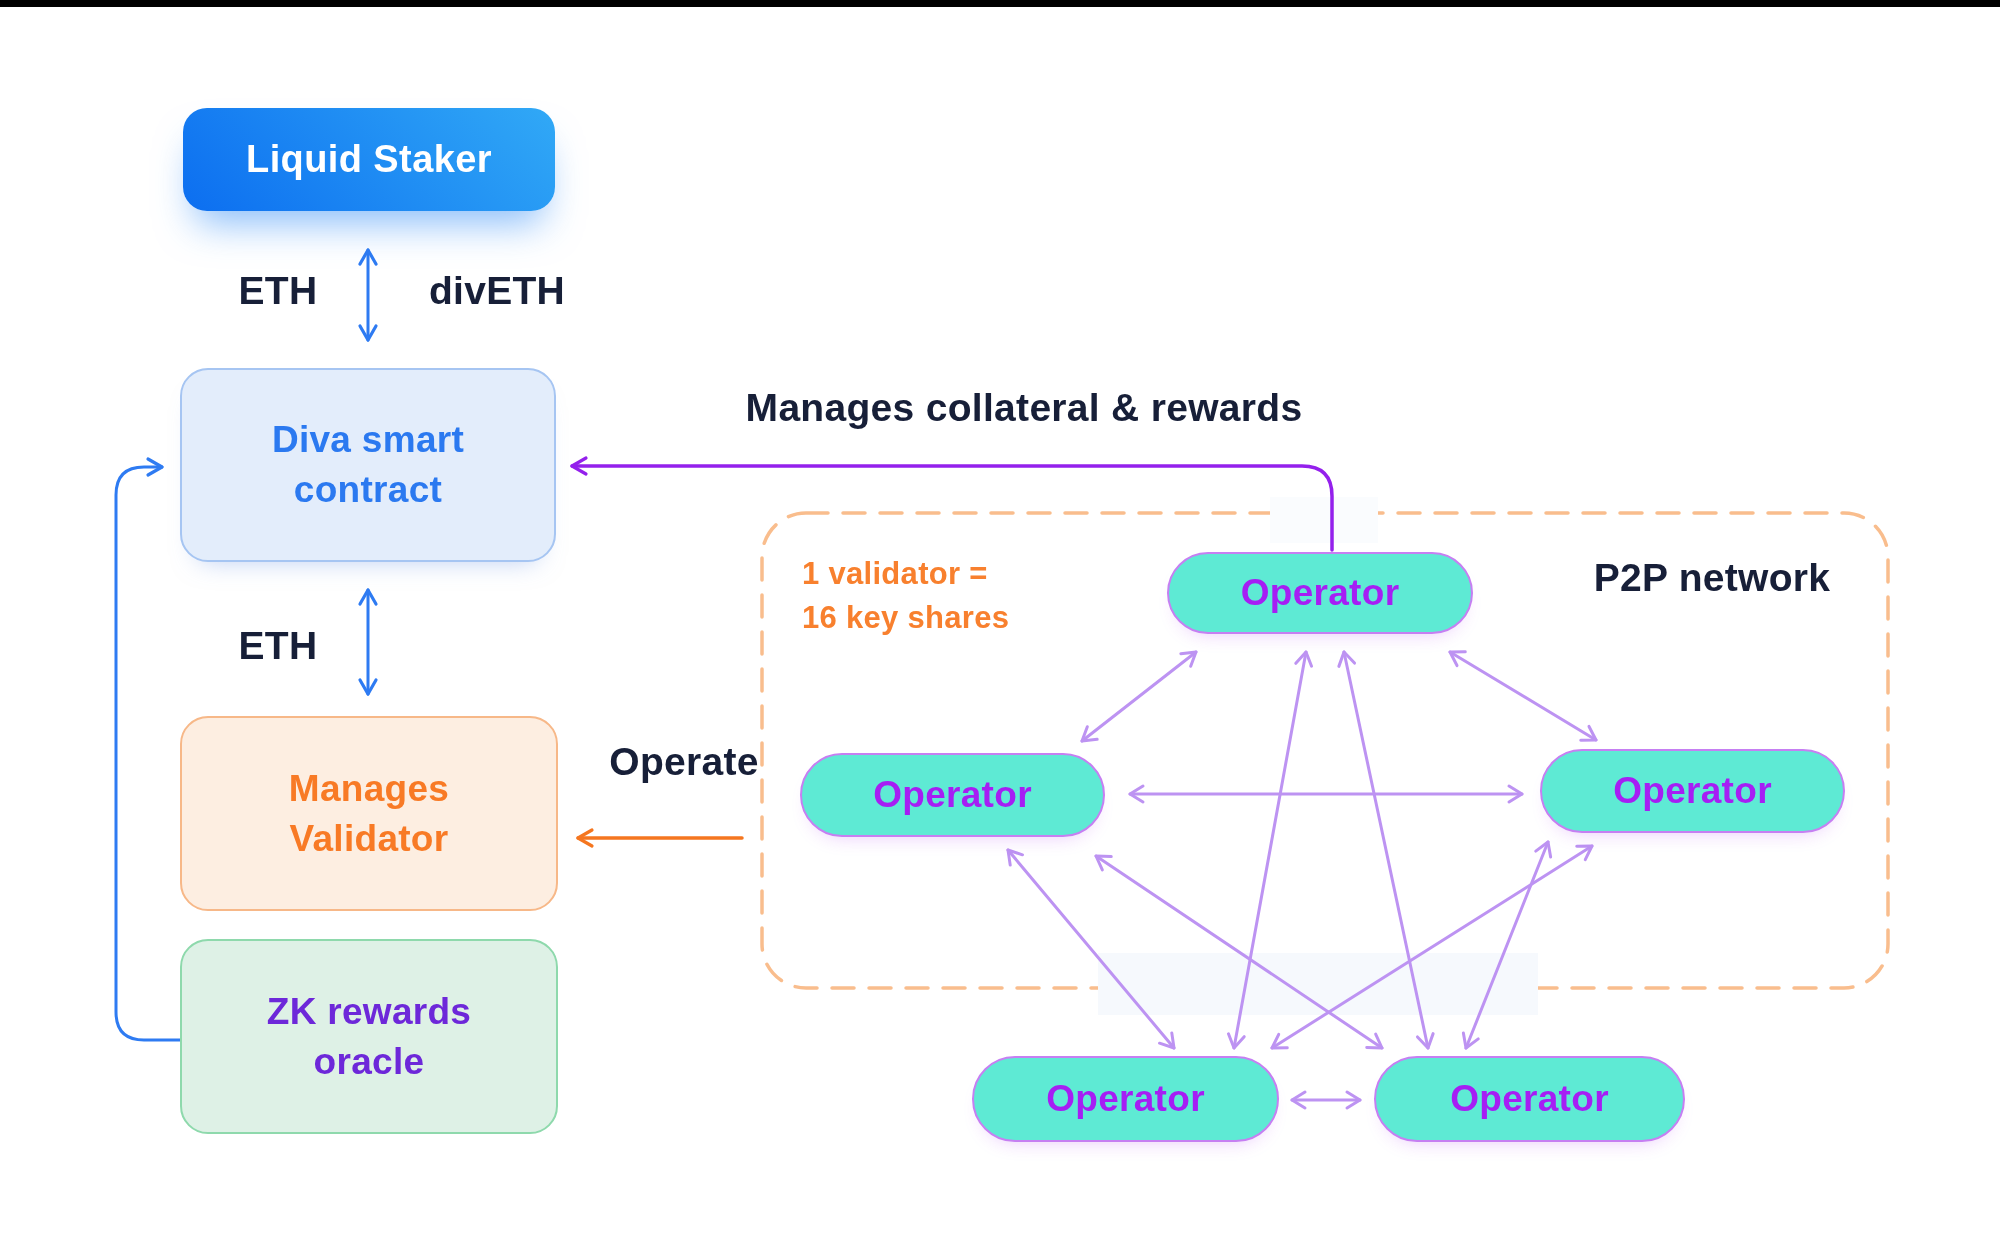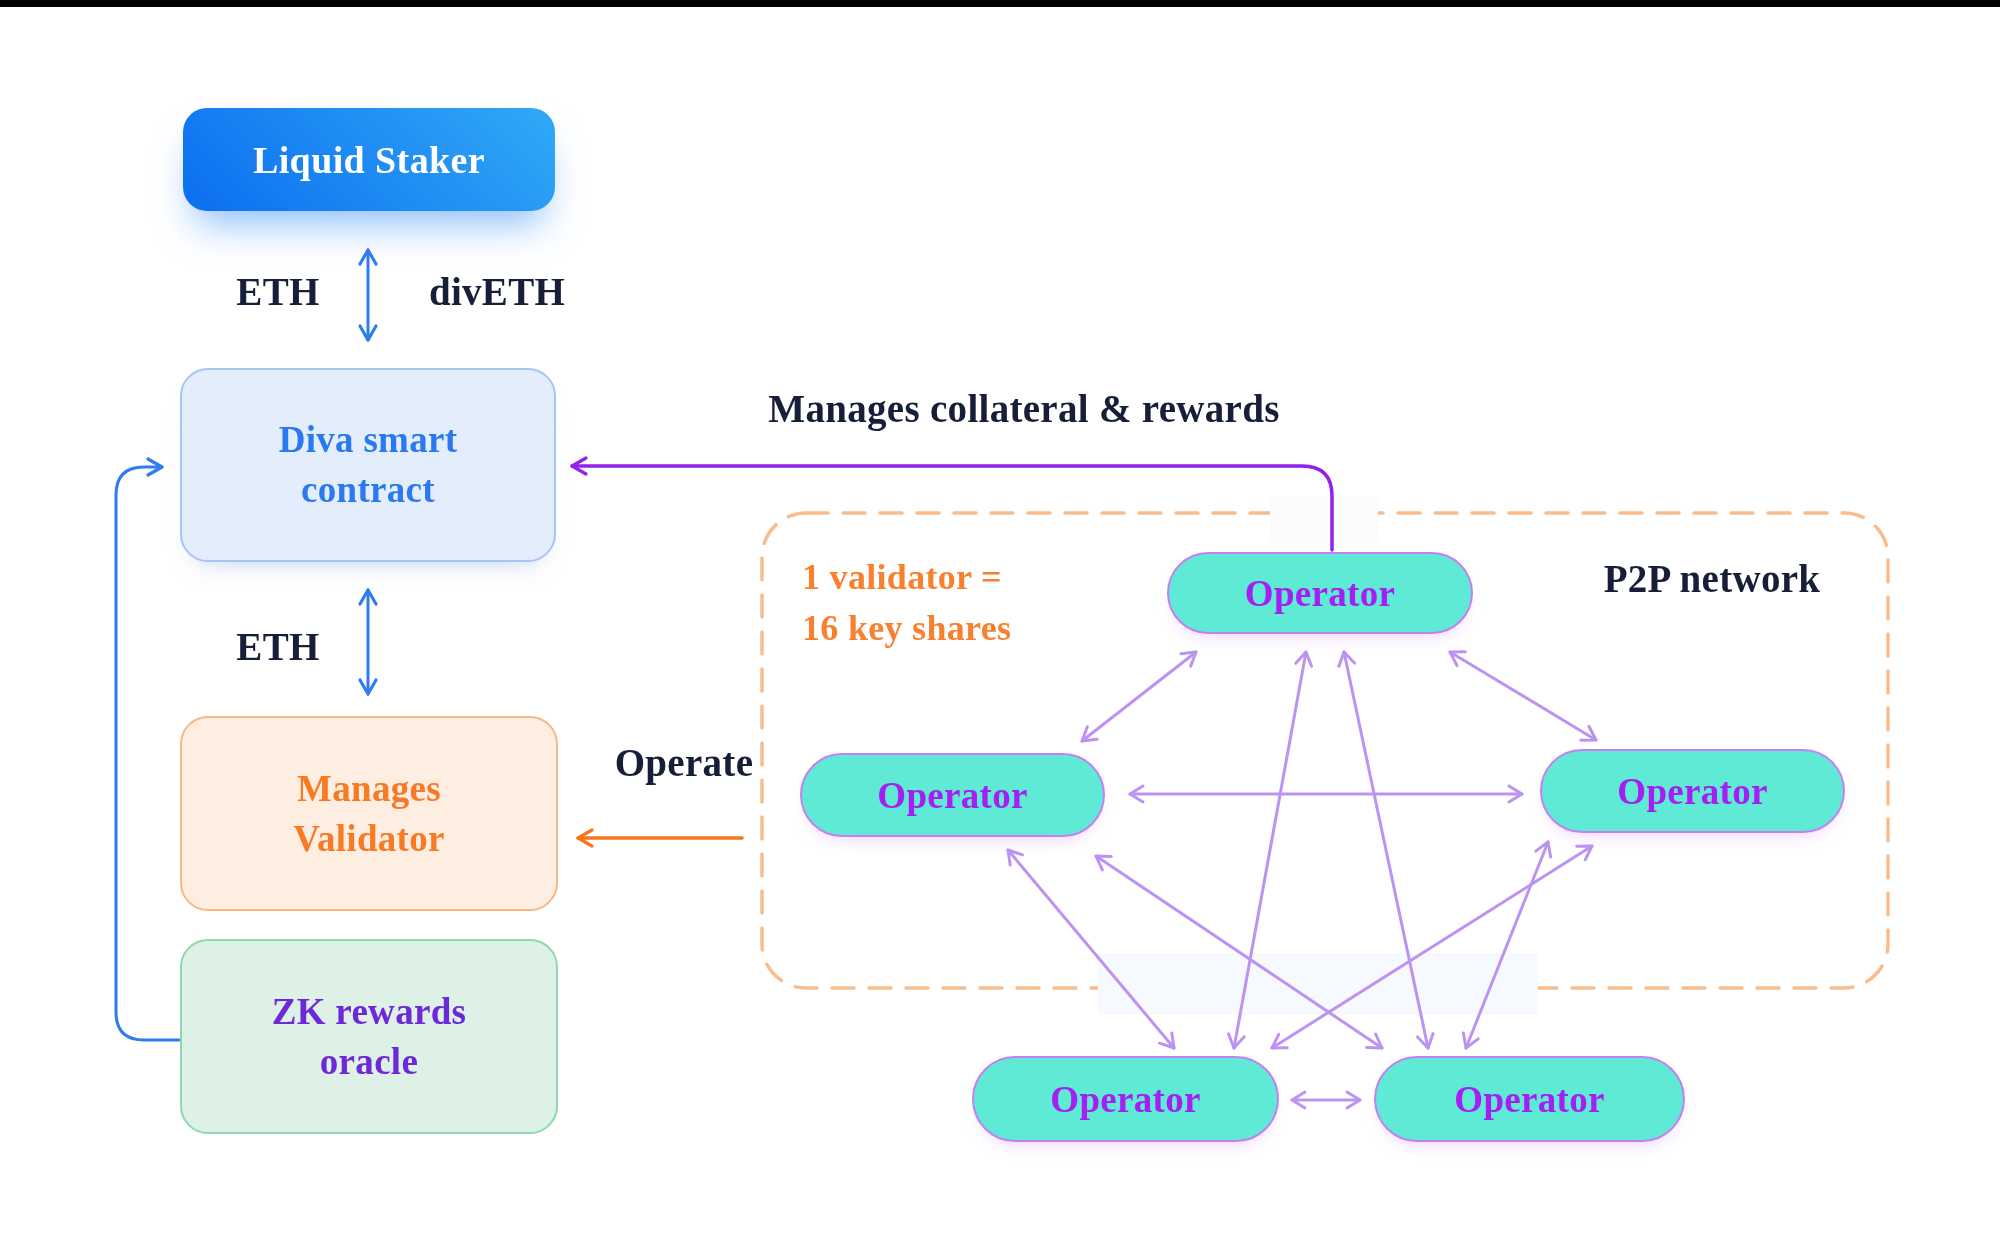--- a/index.html
+++ b/index.html
@@ -1,18 +1,18 @@
 <!DOCTYPE html>
 <html><head>
 <meta charset="utf-8">
 <style>
   html,body{margin:0;padding:0;background:#ffffff;}
   .canvas{
     position:relative;width:2000px;height:1256px;background:#ffffff;overflow:hidden;
-    font-family:Liberation Serif, serif;
+    font-family:Liberation Sans, sans-serif;
   }
   .topbar{position:absolute;left:0;top:0;width:2000px;height:7px;background:#000000;}
   .layer{position:absolute;left:0;top:0;width:2000px;height:1256px;}
   .band{position:absolute;background:#f6f9fd;}
   .box{
     position:absolute;box-sizing:border-box;display:flex;align-items:center;justify-content:center;
     text-align:center;font-weight:bold;white-space:pre-line;border-radius:28px;
     font-size:37px;line-height:1.35;letter-spacing:.3px;
   }
   .btn{
@@ -28,21 +28,21 @@
     box-shadow:0 10px 20px -12px rgba(162,30,240,.28);
   }
   .diva{background:#e3edfb;border:2px solid #a6c5f2;color:#2b79f0;box-shadow:0 16px 26px -18px rgba(110,150,230,.5);}
   .ethv{background:#fdeee1;border:2px solid #f7b888;color:#f87a25;}
   .zk{background:#def1e6;border:2px solid #8ed9ac;color:#6d28d9;}
   .lbl{
     position:absolute;transform:translate(-50%,-50%);font-weight:bold;color:#171f38;
     font-size:39px;letter-spacing:.3px;white-space:pre-line;text-align:center;
   }
   .note{
-    position:absolute;font-weight:bold;color:#f8802e;font-size:36px;line-height:1.42;
+    position:absolute;font-weight:bold;color:#f8802e;font-size:31px;line-height:1.42;
     letter-spacing:.3px;white-space:pre-line;
   }
 </style>
 </head>
 <body>
 
 <div class="canvas">
 
   <div class="topbar"></div>
 

